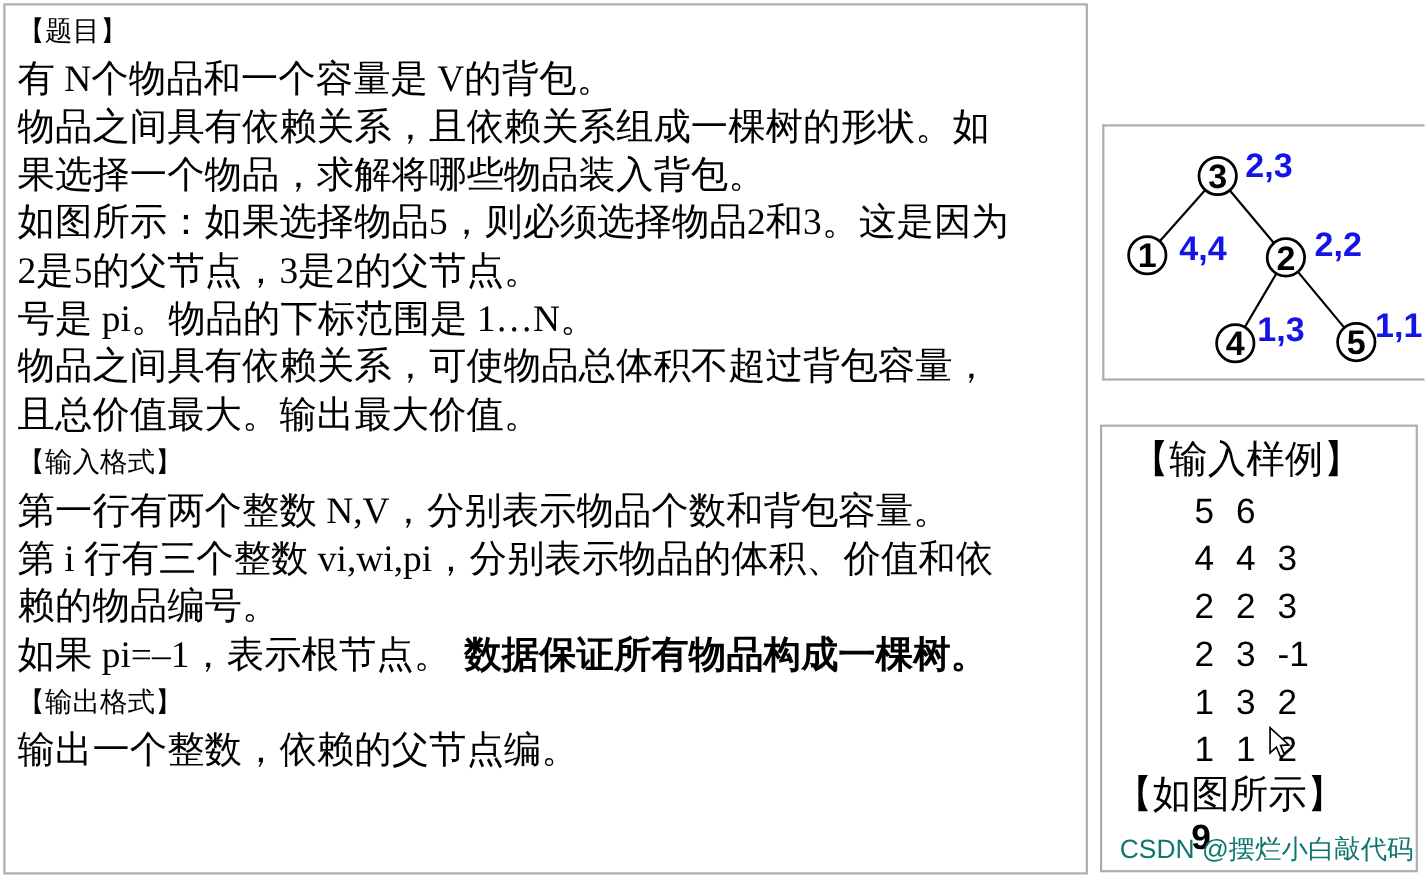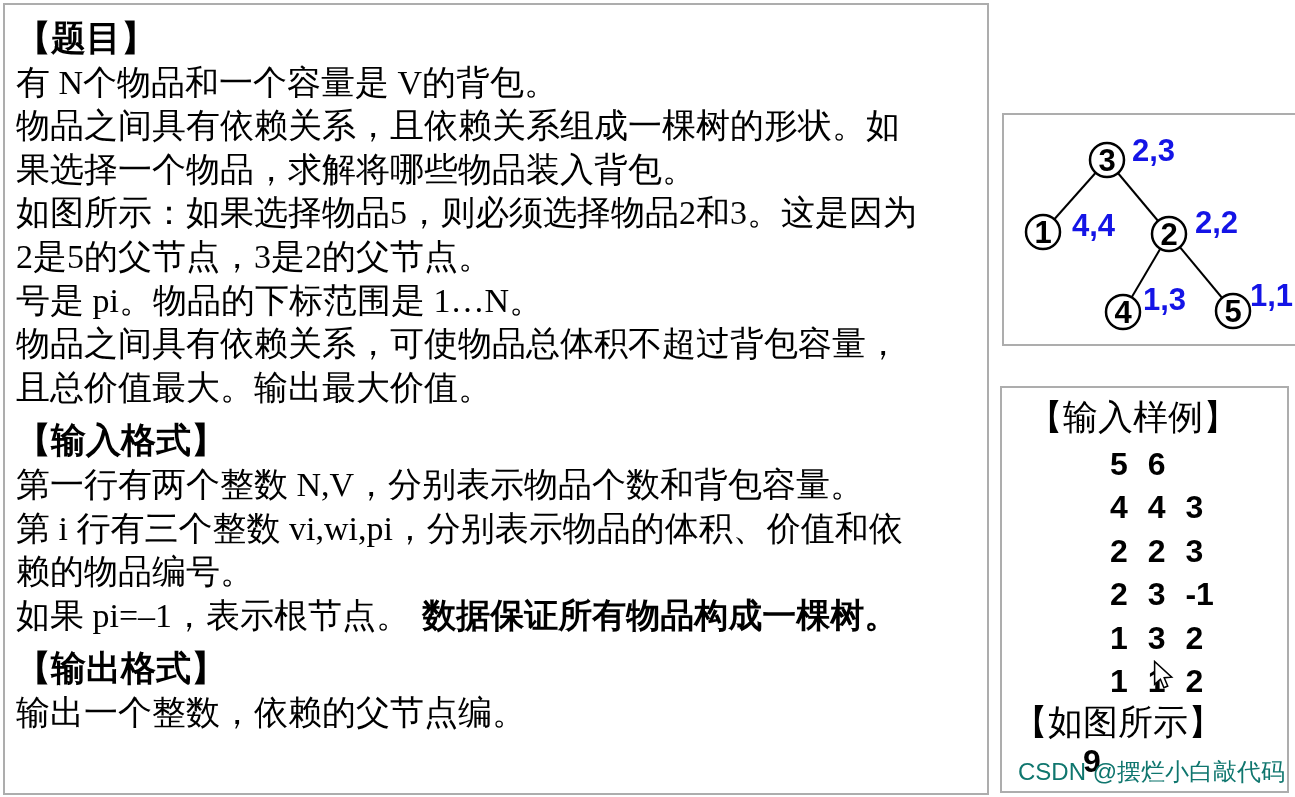--- a/index.html
+++ b/index.html
@@ -5,35 +5,35 @@
   html,body{margin:0;padding:0;background:#fff;}
   body{position:relative;width:1295px;height:797px;overflow:hidden;
        font-family:"Liberation Sans",sans-serif;color:#000;}
   .panel{position:absolute;background:#fff;border:2px solid #adadad;box-sizing:content-box;}
 
   
   #problem-panel{left:3px;top:3px;width:982px;height:788px;}
   #problem-text{padding:2px 0 0 11px;}
   .pline{line-height:43.6px;font-size:34px;white-space:nowrap;
          font-family:"Liberation Serif",serif;}
-  .pline.heading{font-weight:bold;font-size:35px;margin-top:10px;}
+  .pline.heading{font-weight:normal;font-size:25px;}
   .btail{font-weight:bold;margin-left:12px;text-align:right;}
 
   
   #tree-panel{left:1002px;top:113px;width:300px;height:229px;border-right:none;}
 
   
   #sample-panel{left:1000px;top:386px;width:285px;height:403px;}
   #sample-input-title,#sample-output-title{position:absolute;font-size:35px;
       font-family:"Liberation Serif",serif;white-space:nowrap;}
   #sample-input-title{left:26px;top:6px;}
   #sample-output-title{left:11px;top:311px;}
   #sample-input-lines{position:absolute;left:84px;top:55px;}
-  .sline{font-size:32px;font-weight:bold;line-height:43.4px;
-         word-spacing:11px;white-space:pre;margin-left:24px;}
+  .sline{font-size:32px;font-weight:normal;line-height:43.4px;
+         word-spacing:11px;white-space:pre;}
   #sample-output-value{position:absolute;left:81px;top:356px;
          font-size:32px;font-weight:bold;line-height:34px;}
   #watermark{position:absolute;right:2px;bottom:3px;font-size:24px;
          color:#0f766e;white-space:nowrap;}
 
   #cursor{position:absolute;left:1150px;top:660px;}
 </style>
 </head>
 <body>
 

